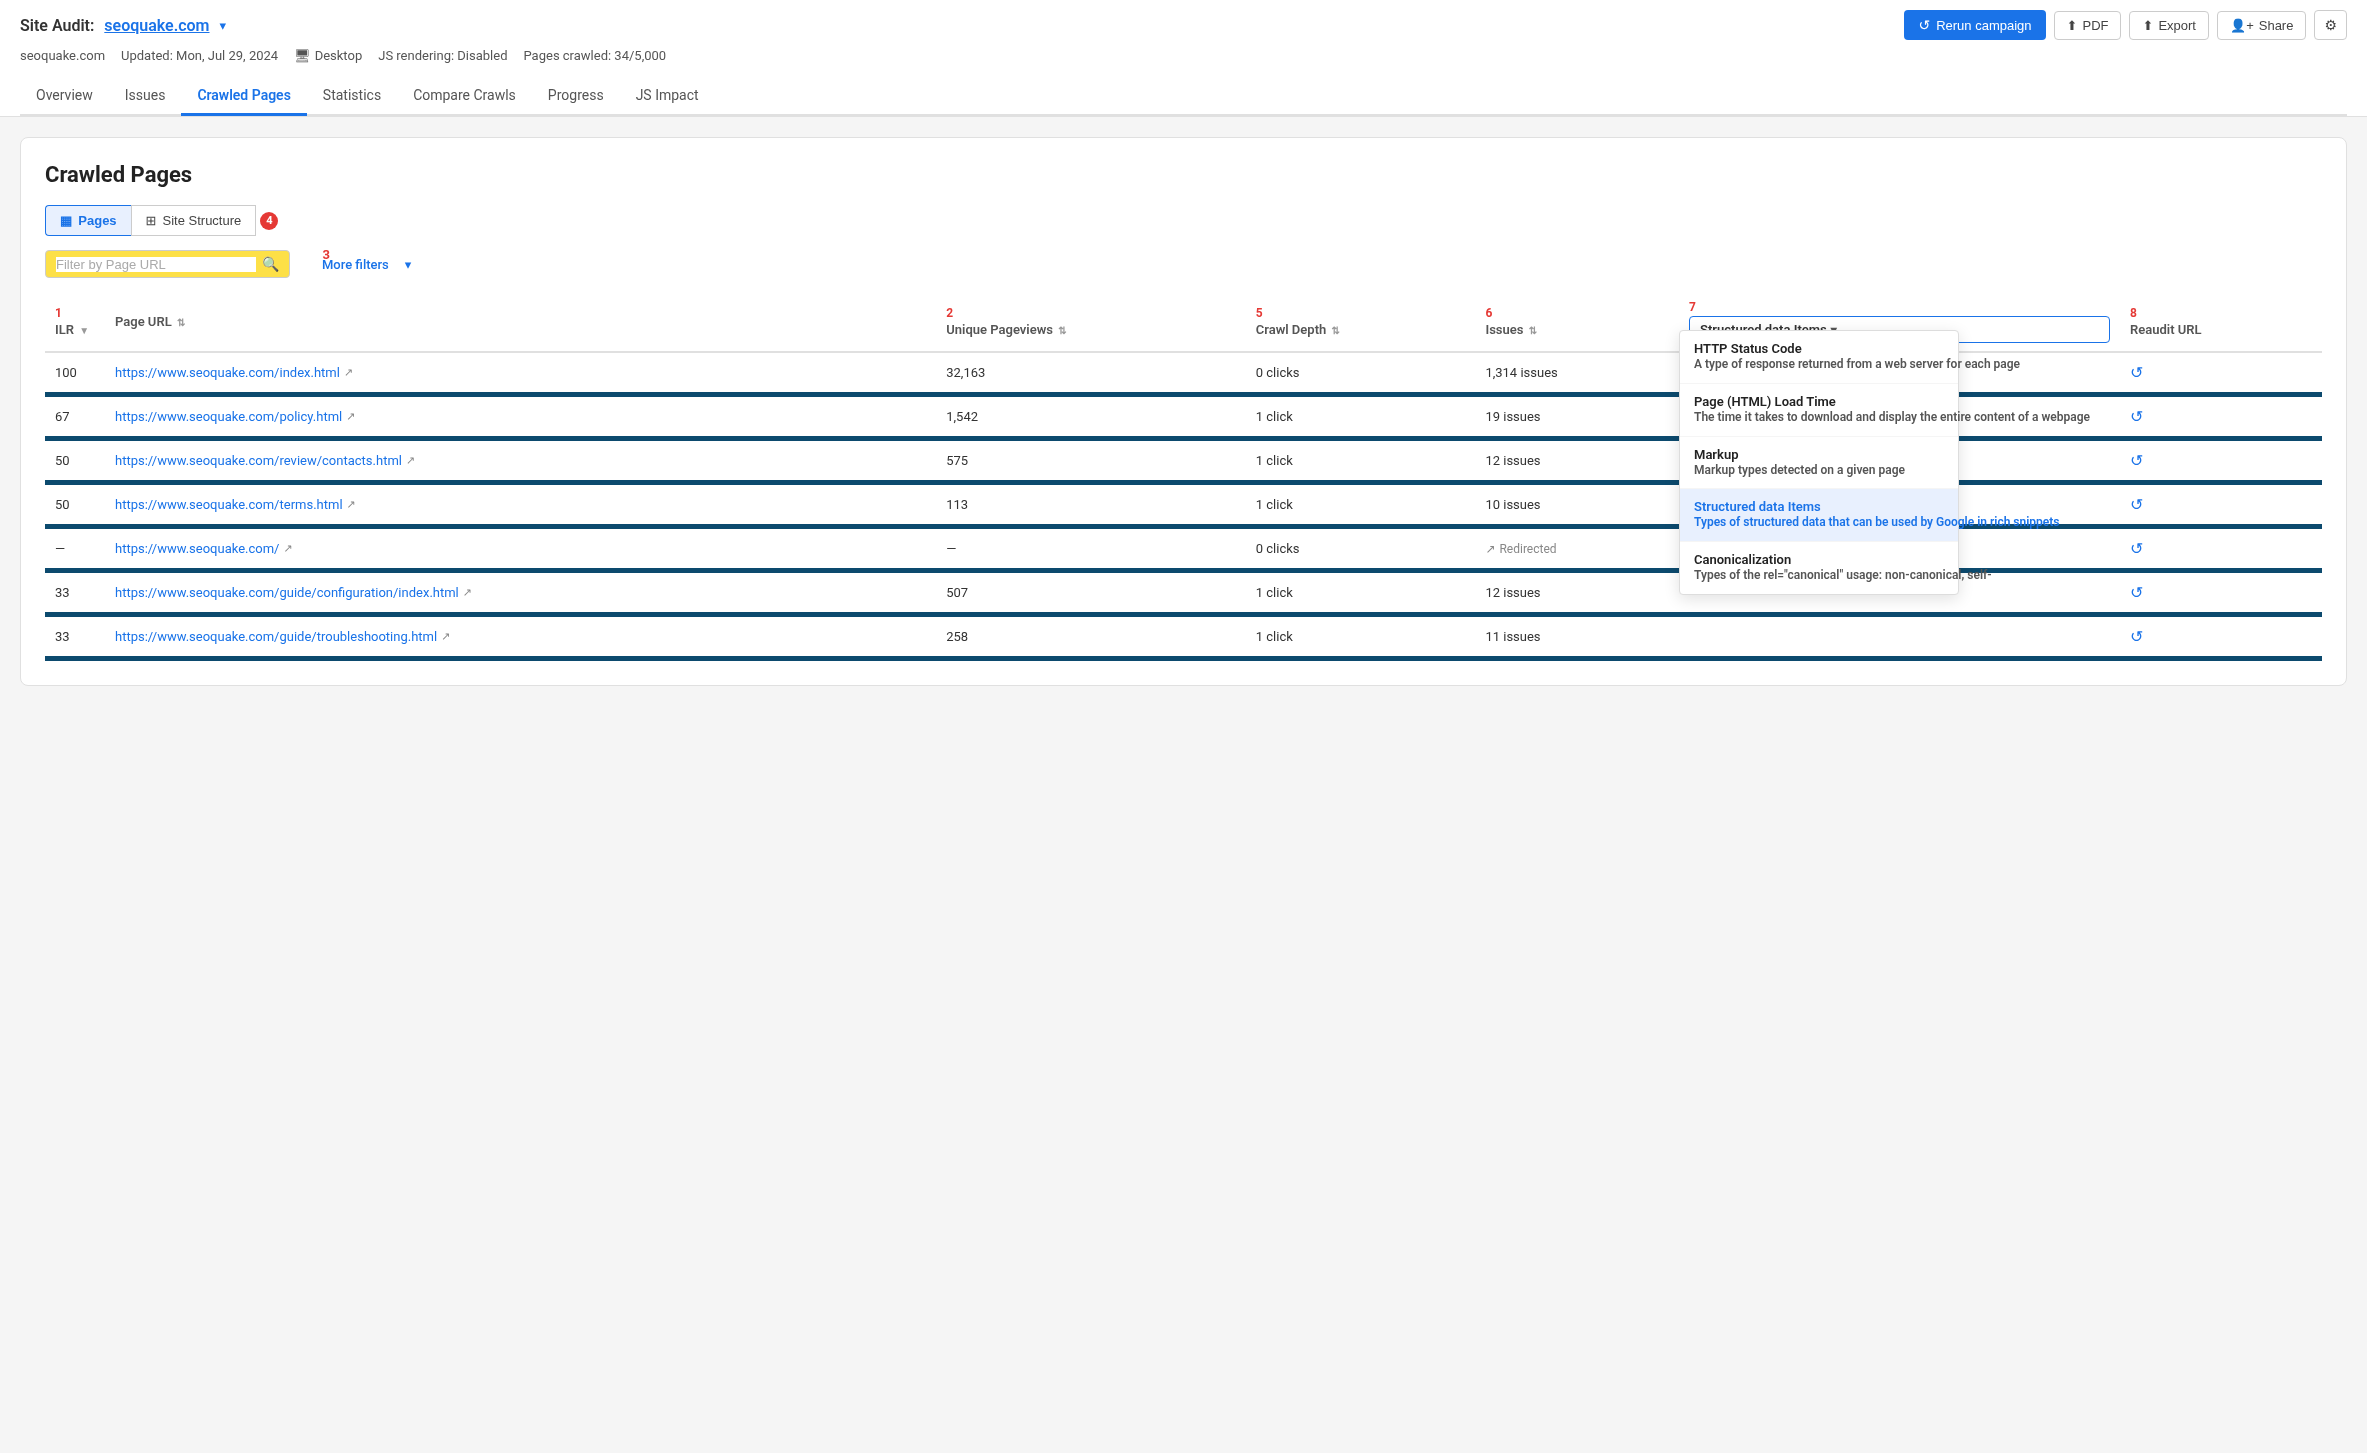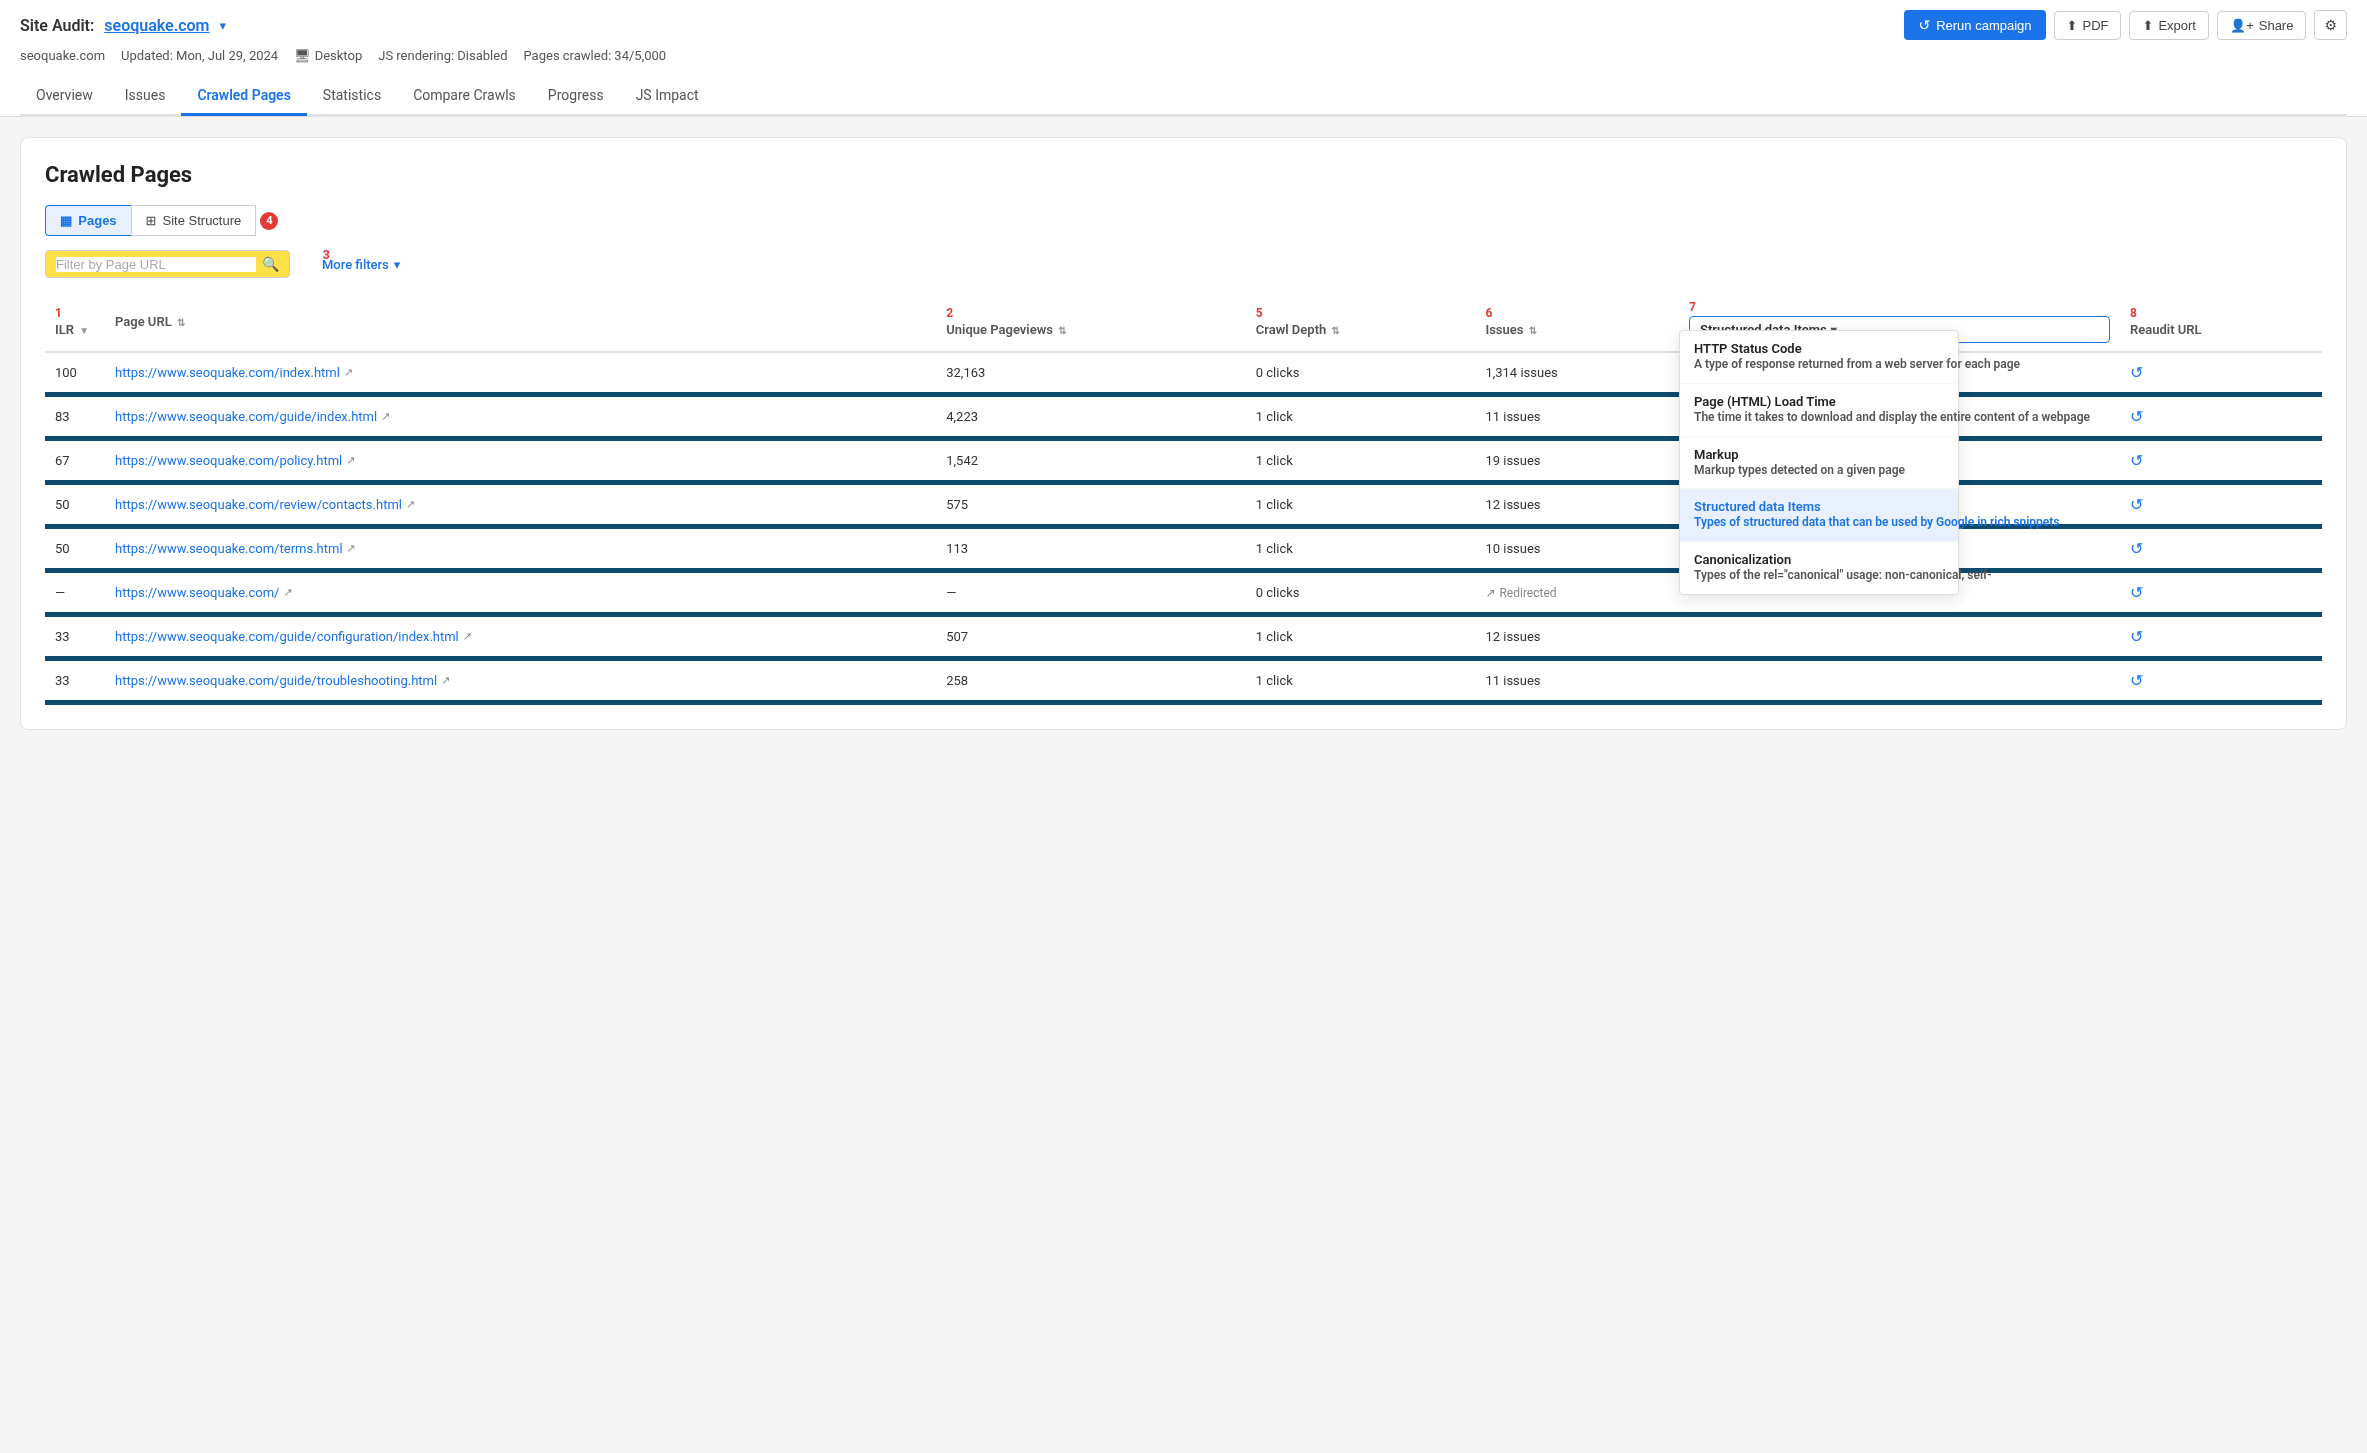--- a/index.html
+++ b/index.html
@@ -31,21 +31,21 @@
     .toggle-btn:first-child { border-radius: 4px 0 0 4px; border-right: none; }
     .toggle-btn:last-child { border-radius: 0 4px 4px 0; }
     .toggle-btn.active { background: #e8f0fe; border-color: #1a73e8; color: #1a73e8; font-weight: 600; }
     .badge-red { background: #e53935; color: #fff; font-size: 11px; font-weight: 700; border-radius: 50%; width: 18px; height: 18px; display: inline-flex; align-items: center; justify-content: center; margin-left: 4px; }
 
     
     .filter-row { display: flex; align-items: center; gap: 12px; margin-bottom: 14px; }
     .search-box { display: flex; align-items: center; border: 1px solid #ccc; border-radius: 4px; padding: 5px 10px; gap: 6px; background: #fde047; }
     .search-box input { border: none; outline: none; font-size: 13px; color: #333; width: 200px; }
     .search-box input::placeholder { color: #aaa; }
-    .more-filters-btn { display: flex; align-items: flex-start; gap: 5px; color: #1a73e8; cursor: pointer; font-size: 13px; font-weight: 500; }
+    .more-filters-btn { display: flex; align-items: flex-start; gap: 16px; color: #1a73e8; cursor: pointer; font-size: 13px; font-weight: 500; }
 
     
     .table-wrapper { overflow-x: auto; position: relative; }
     table { width: 100%; border-collapse: collapse; font-size: 13px; }
     thead tr { border-bottom: 2px solid #e0e0e0; }
     thead th { padding: 8px 10px; text-align: left; font-weight: 600; color: #555; white-space: nowrap; position: relative; }
     tbody tr { border-bottom: 5px solid #0c4a6e; }
     tbody td { padding: 10px 10px; color: #333; vertical-align: middle; }
     .url-link { color: #1a73e8; text-decoration: none; display: flex; align-items: center; gap: 4px; }
     .ext-icon { font-size: 11px; color: #888; }
@@ -226,34 +226,20 @@
                 <span class="ext-icon">↗</span>
               </a>
             </td>
             <td>32,163</td>
             <td>0 clicks</td>
             <td>1,314 issues</td>
             <td></td>
             <td><button class="reaudit-btn">↺</button></td>
           </tr>
           <tr>
-            <td>83</td>
-            <td>
-              <a href="#" class="url-link">
-                <span>https://www.seoquake.com/guide/index.html</span>
-                <span class="ext-icon">↗</span>
-              </a>
-            </td>
-            <td>4,223</td>
-            <td>1 click</td>
-            <td>11 issues</td>
-            <td></td>
-            <td><button class="reaudit-btn">↺</button></td>
-          </tr>
-          <tr>
             <td>67</td>
             <td>
               <a href="#" class="url-link">
                 <span>https://www.seoquake.com/policy.html</span>
                 <span class="ext-icon">↗</span>
               </a>
             </td>
             <td>1,542</td>
             <td>1 click</td>
             <td>19 issues</td>

